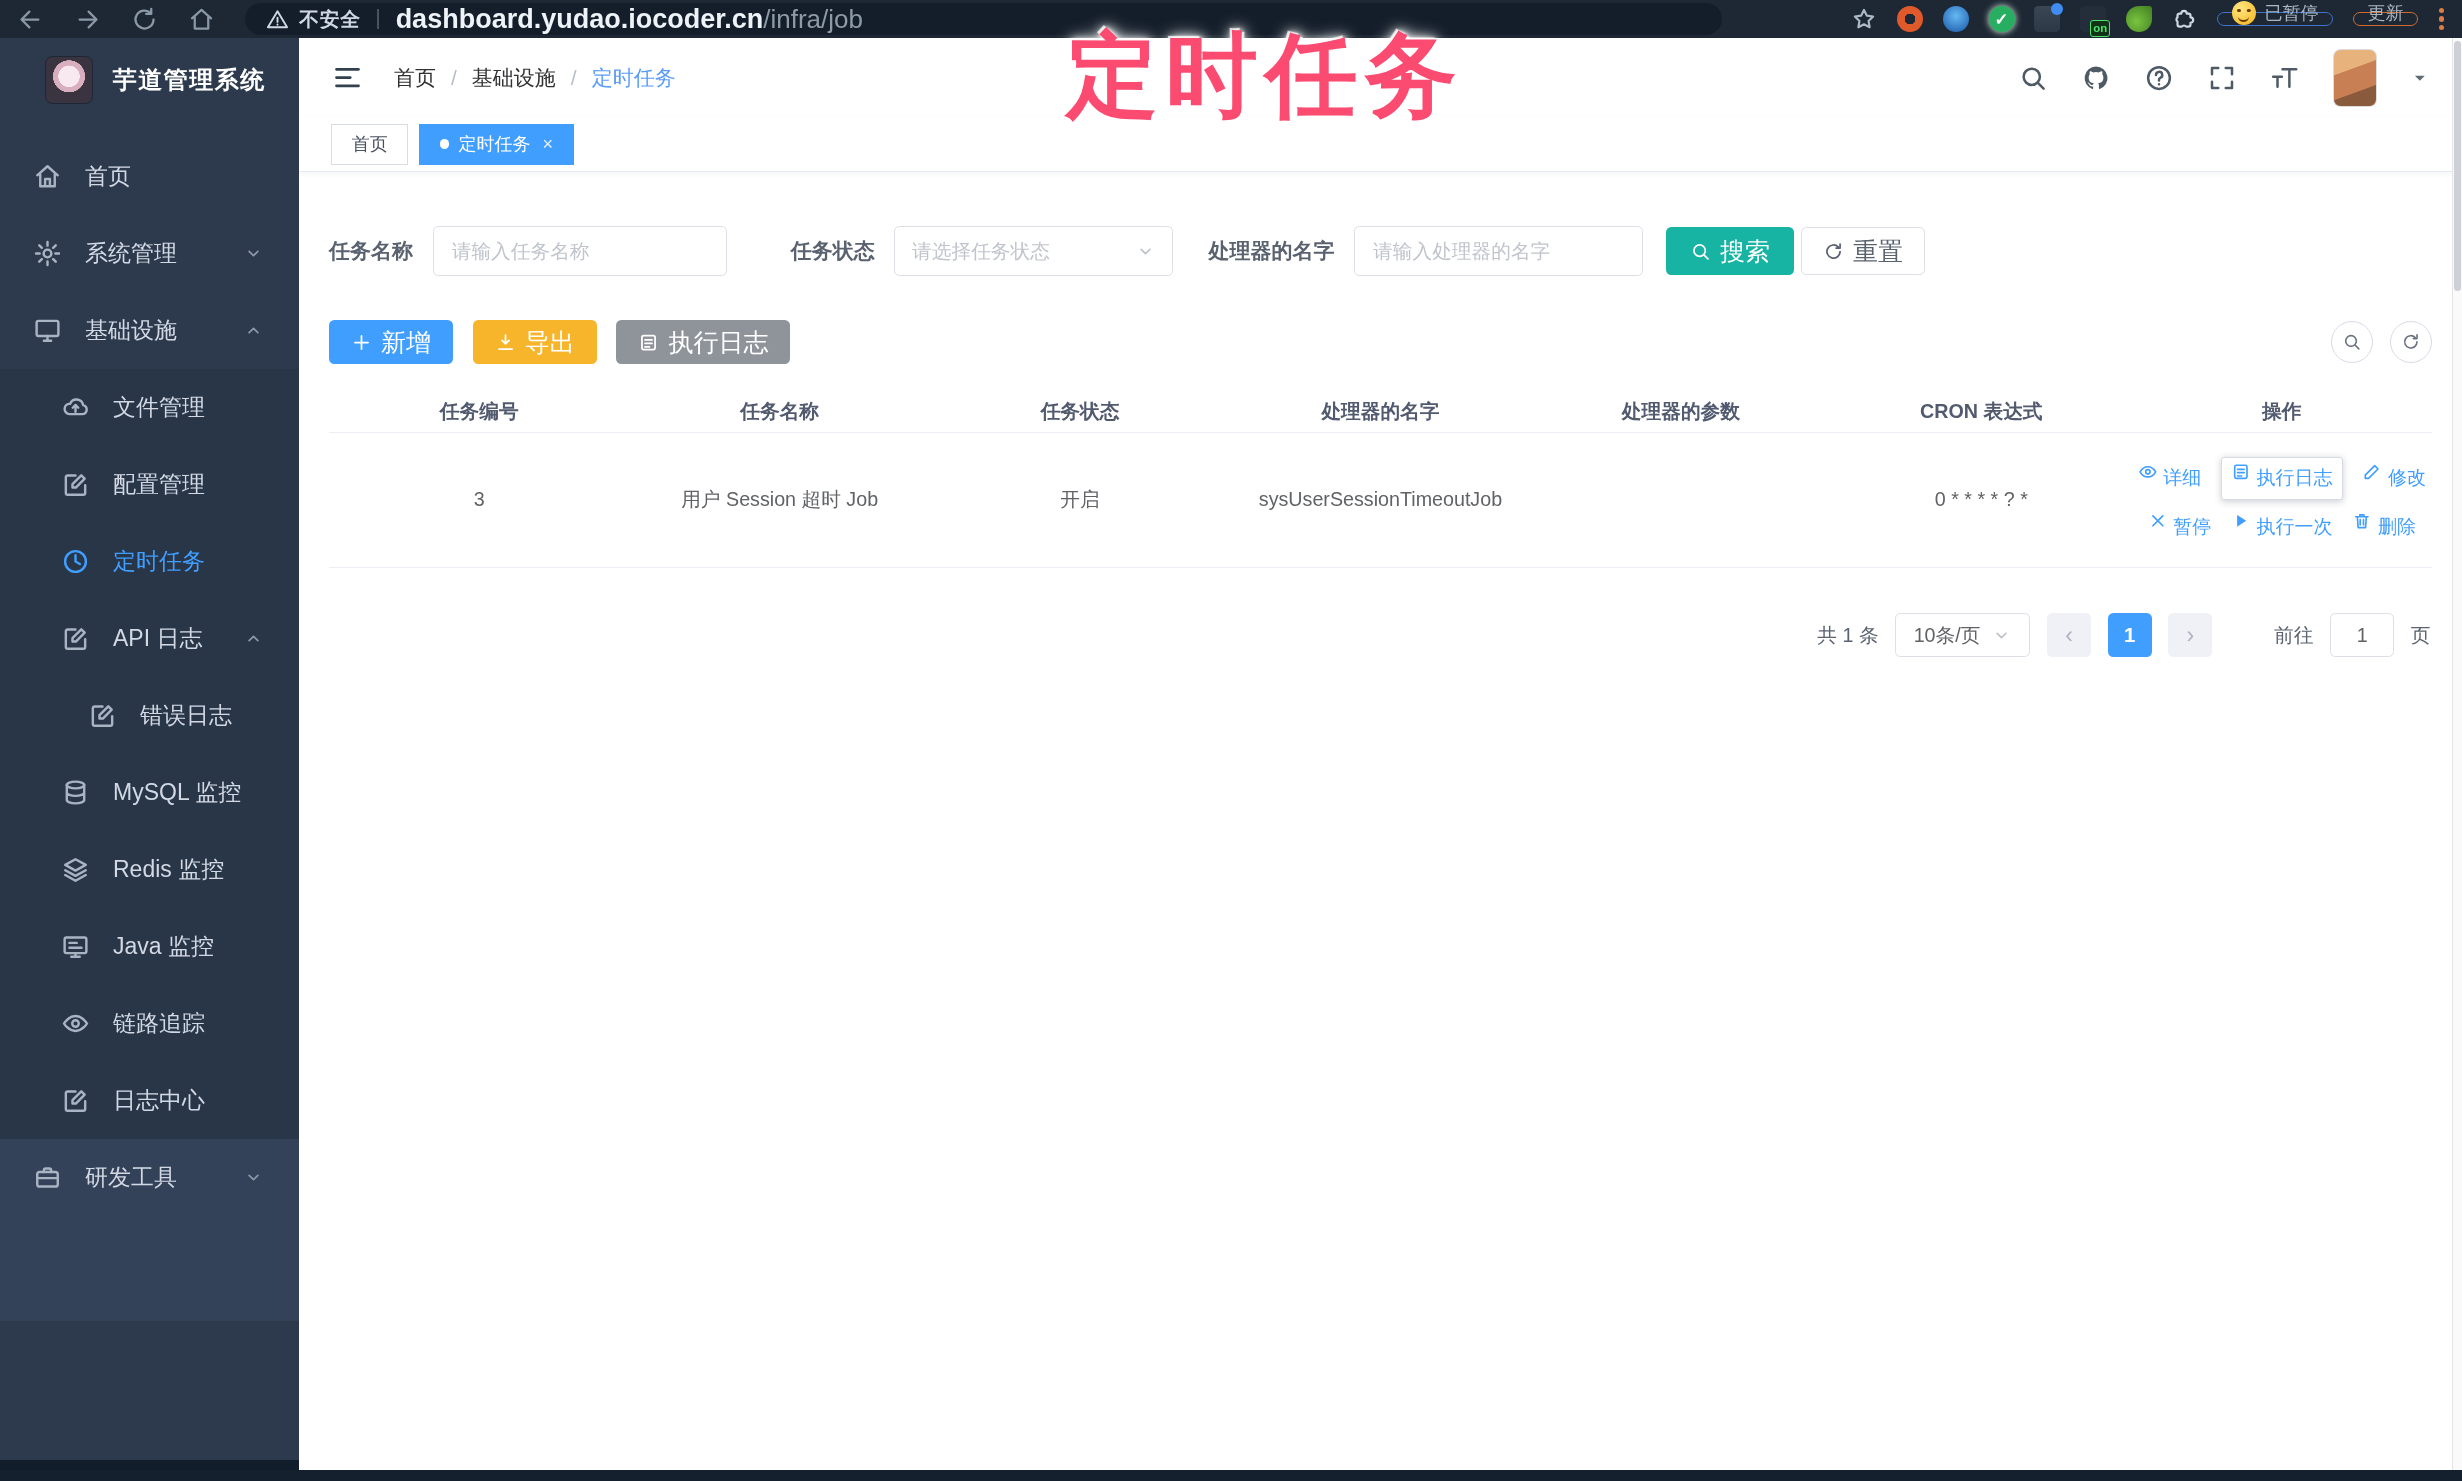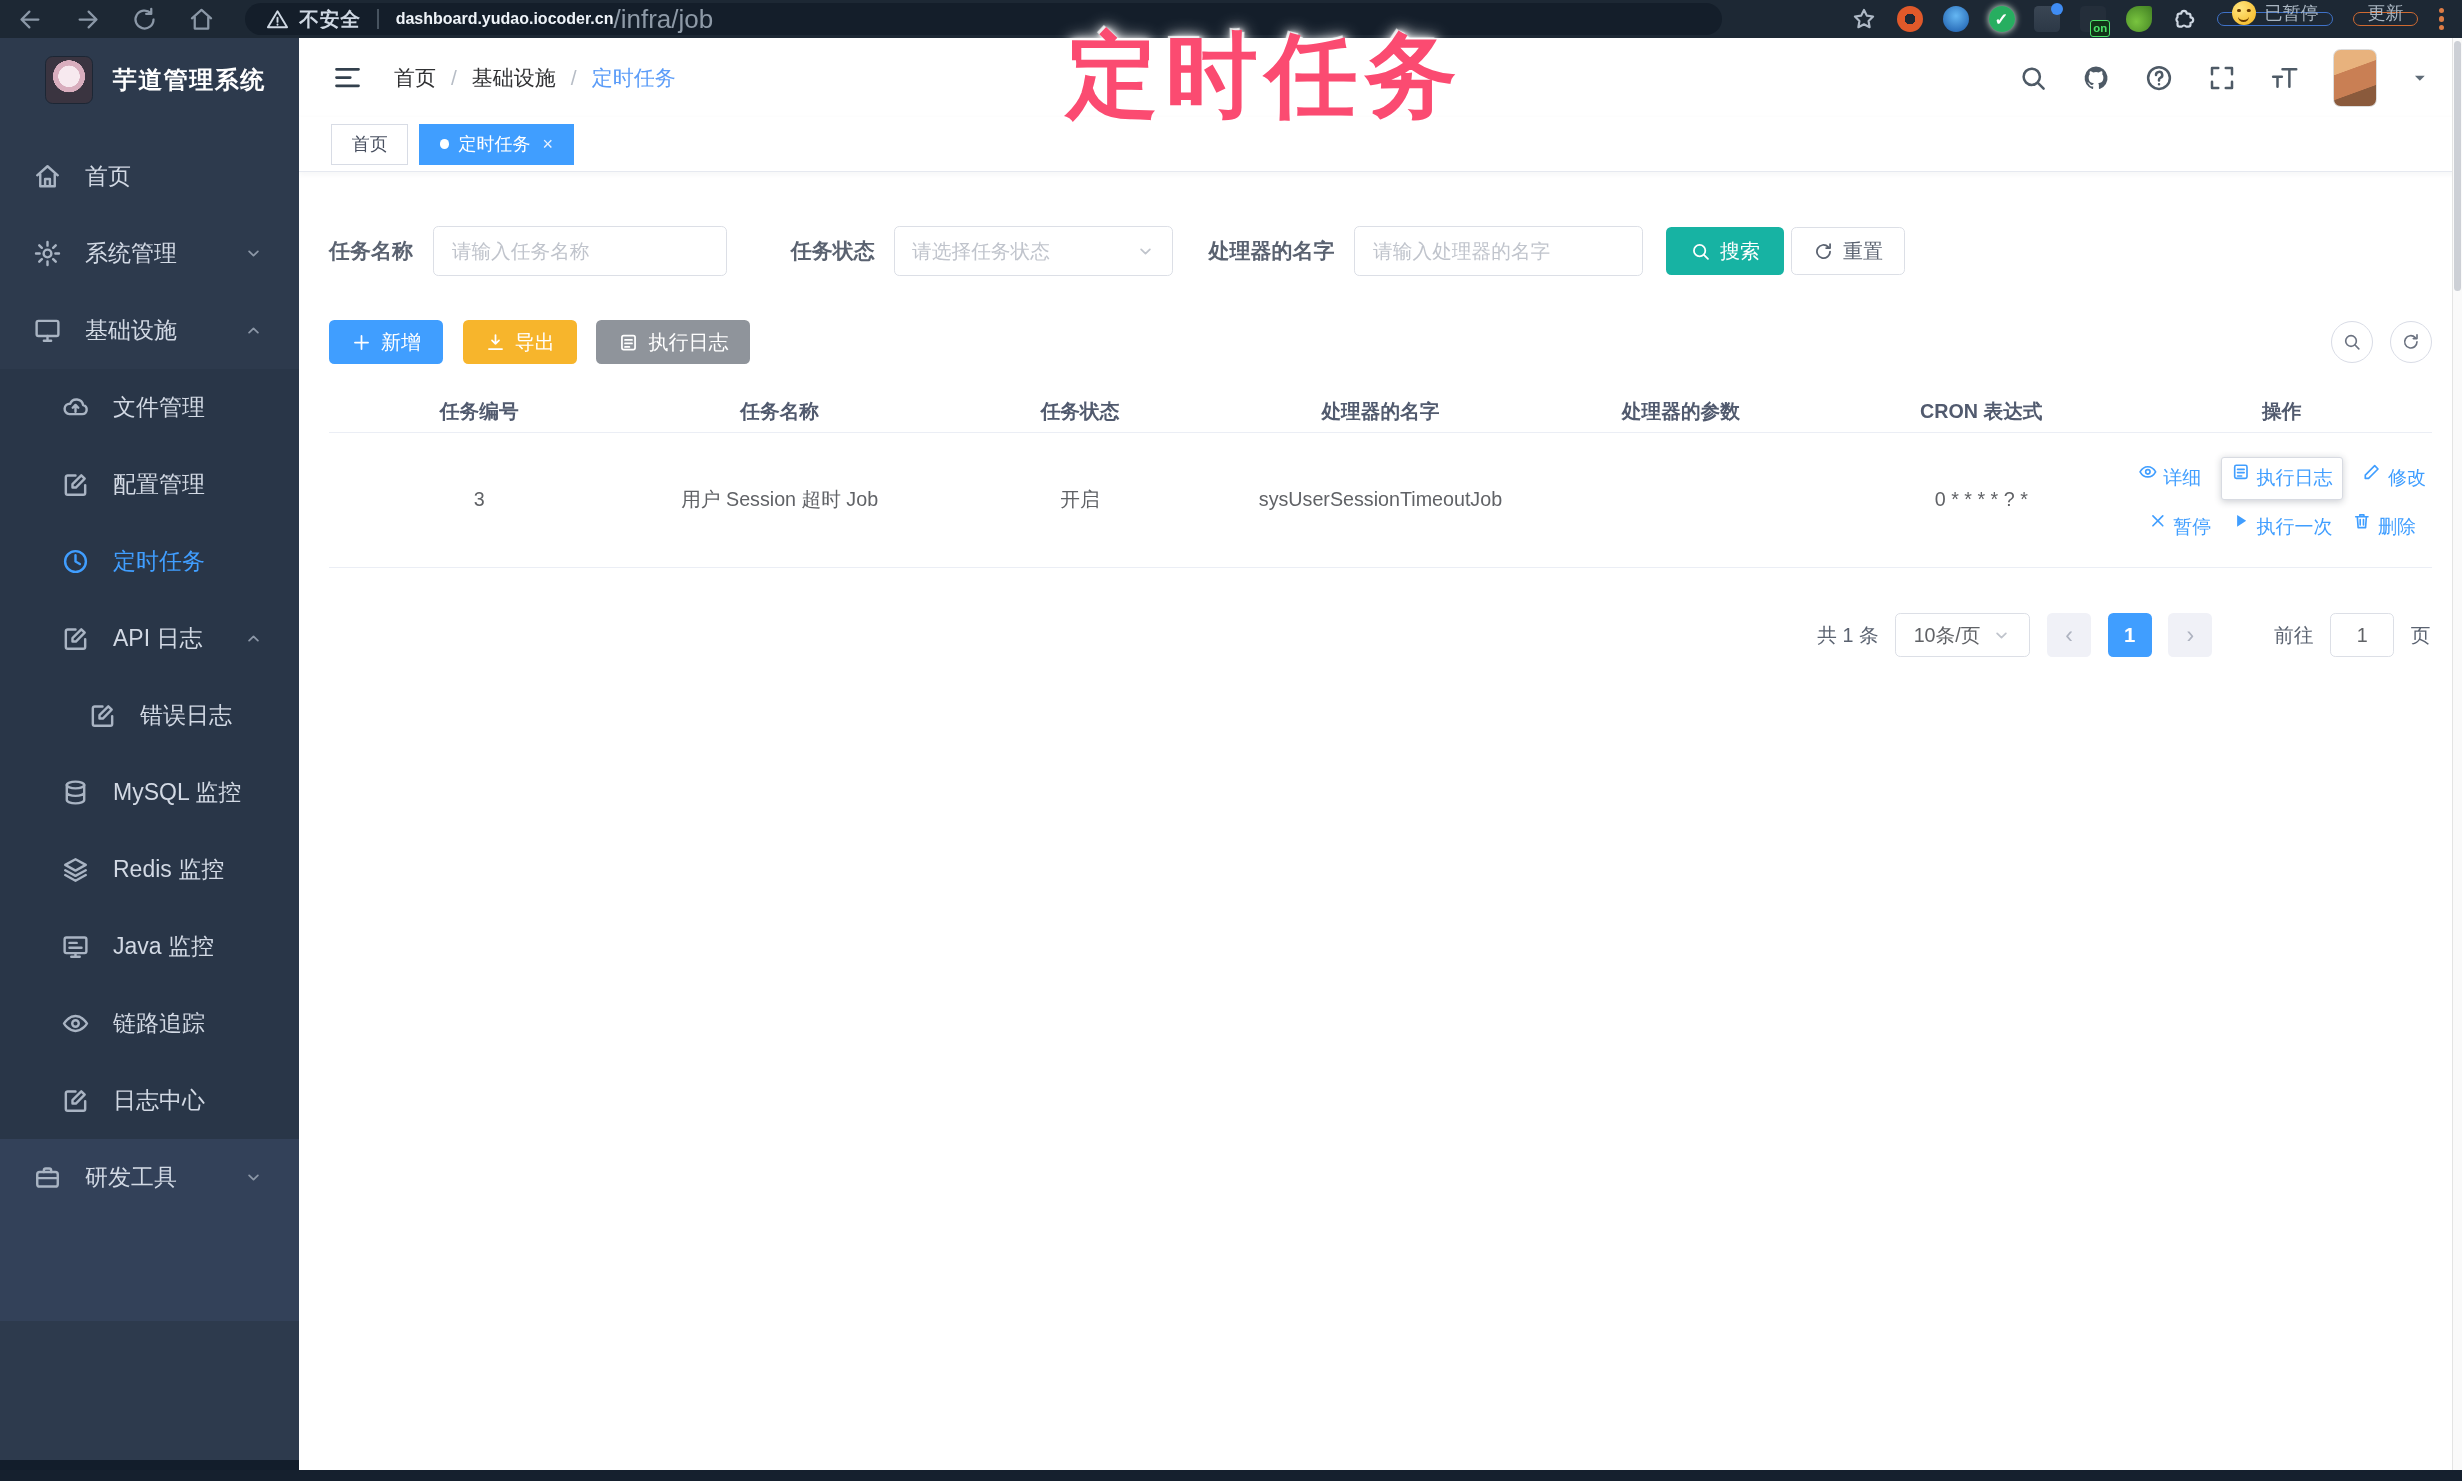--- a/index.html
+++ b/index.html
@@ -10,21 +10,21 @@
 
   
   .browser-bar{position:absolute;top:0;left:0;width:2462px;height:38px;background:#1d2834;
     display:flex;align-items:center;padding:0 16.7px;z-index:40}
   .bnav{width:27px;height:27px;color:#8b98a7;margin-right:30px;flex:0 0 auto}
   .url-pill{display:flex;align-items:center;height:32px;flex:0 0 auto;width:1477px;
     background:#141e2a;border-radius:18px;padding:0 21px;color:#c7d1dc}
   .url-warn{width:23px;height:23px;color:#cfd8e3;margin-right:10.6px}
   .url-sec{font-size:19.7px;color:#cfd8e3;font-weight:700;letter-spacing:0.8px}
   .url-div{width:1.5px;height:19.7px;background:#47535f;margin:0 16.7px}
-  .url-host{font-size:16px;color:#eef3f8;font-weight:700}
+  .url-host{font-size:27px;color:#eef3f8;font-weight:700}
   .url-path{font-size:26px;color:#8e9aa7}
   .brt{display:flex;align-items:center;margin-left:auto;gap:19.7px}
   .extic{width:26px;height:26px;flex:0 0 auto;position:relative}
   .dot-ext{border-radius:50%}
   .ext-orange{background:radial-gradient(circle at 50% 50%,#1d2834 28%,#e0592a 30%)}
   .ext-blue{background:radial-gradient(circle at 50% 38%,#65b7f3,#1958a8)}
   .ext-green{background:#27ae60;display:flex;align-items:center;justify-content:center;color:#fff;font-size:16.7px;font-weight:700;box-shadow:0 0 7.6px #eaffea}
   .ext-grid{background:linear-gradient(#3a4654,#2c3846);border-radius:4.5px}
   .ext-grid::after{content:"";position:absolute;right:-3px;top:-3px;width:12px;height:12px;border-radius:50%;background:#3f8cf3}
   .ext-dark{background:#242e3a;border-radius:4.5px}
@@ -86,21 +86,21 @@
   
   .filter-row{display:flex;align-items:center;margin-top:18px}
   .flabel{font-size:21px;font-weight:700;color:#5a6270;margin-right:19.7px;white-space:nowrap}
   .finput{height:50px;border:0.8px solid #dcdfe6;border-radius:5.3px;font-size:19.7px;color:#606266;
     padding:0 18px;outline:none;background:#fff;font-family:"Liberation Sans",sans-serif}
   .finput::placeholder{color:#c0c4cc}
   .fselect{height:50px;border:0.8px solid #dcdfe6;border-radius:5.3px;display:flex;align-items:center;
     justify-content:space-between;padding:0 16.7px;color:#c0c4cc;font-size:19.7px;cursor:pointer;background:#fff}
   .fsel-caret{width:21px;height:21px;color:#c0c4cc}
   .btn{display:inline-flex;align-items:center;justify-content:center;gap:9px;height:48px;
-    border-radius:5.3px;font-size:20px;cursor:pointer;border:0.8px solid transparent;white-space:nowrap;
+    border-radius:5.3px;font-size:25px;cursor:pointer;border:0.8px solid transparent;white-space:nowrap;
     font-family:"Liberation Sans",sans-serif}
   .btn .bic{width:21px;height:21px}
   .btn-search{background:#17b3a3;color:#fff;padding:0 23px;margin-left:23px}
   .btn-reset{background:#fff;color:#5a6270;border-color:#dcdfe6;padding:0 21px;margin-left:7px}
 
   
   .toolbar-row{display:flex;align-items:center;margin-top:44px}
   .btn-add{background:#409eff;color:#fff;padding:0 21px;height:44px}
   .btn-export{background:#f7b52c;color:#fff;padding:0 21px;height:44px;margin-left:19.7px}
   .btn-log{background:#8f949b;color:#fff;padding:0 21px;height:44px;margin-left:19.7px}

